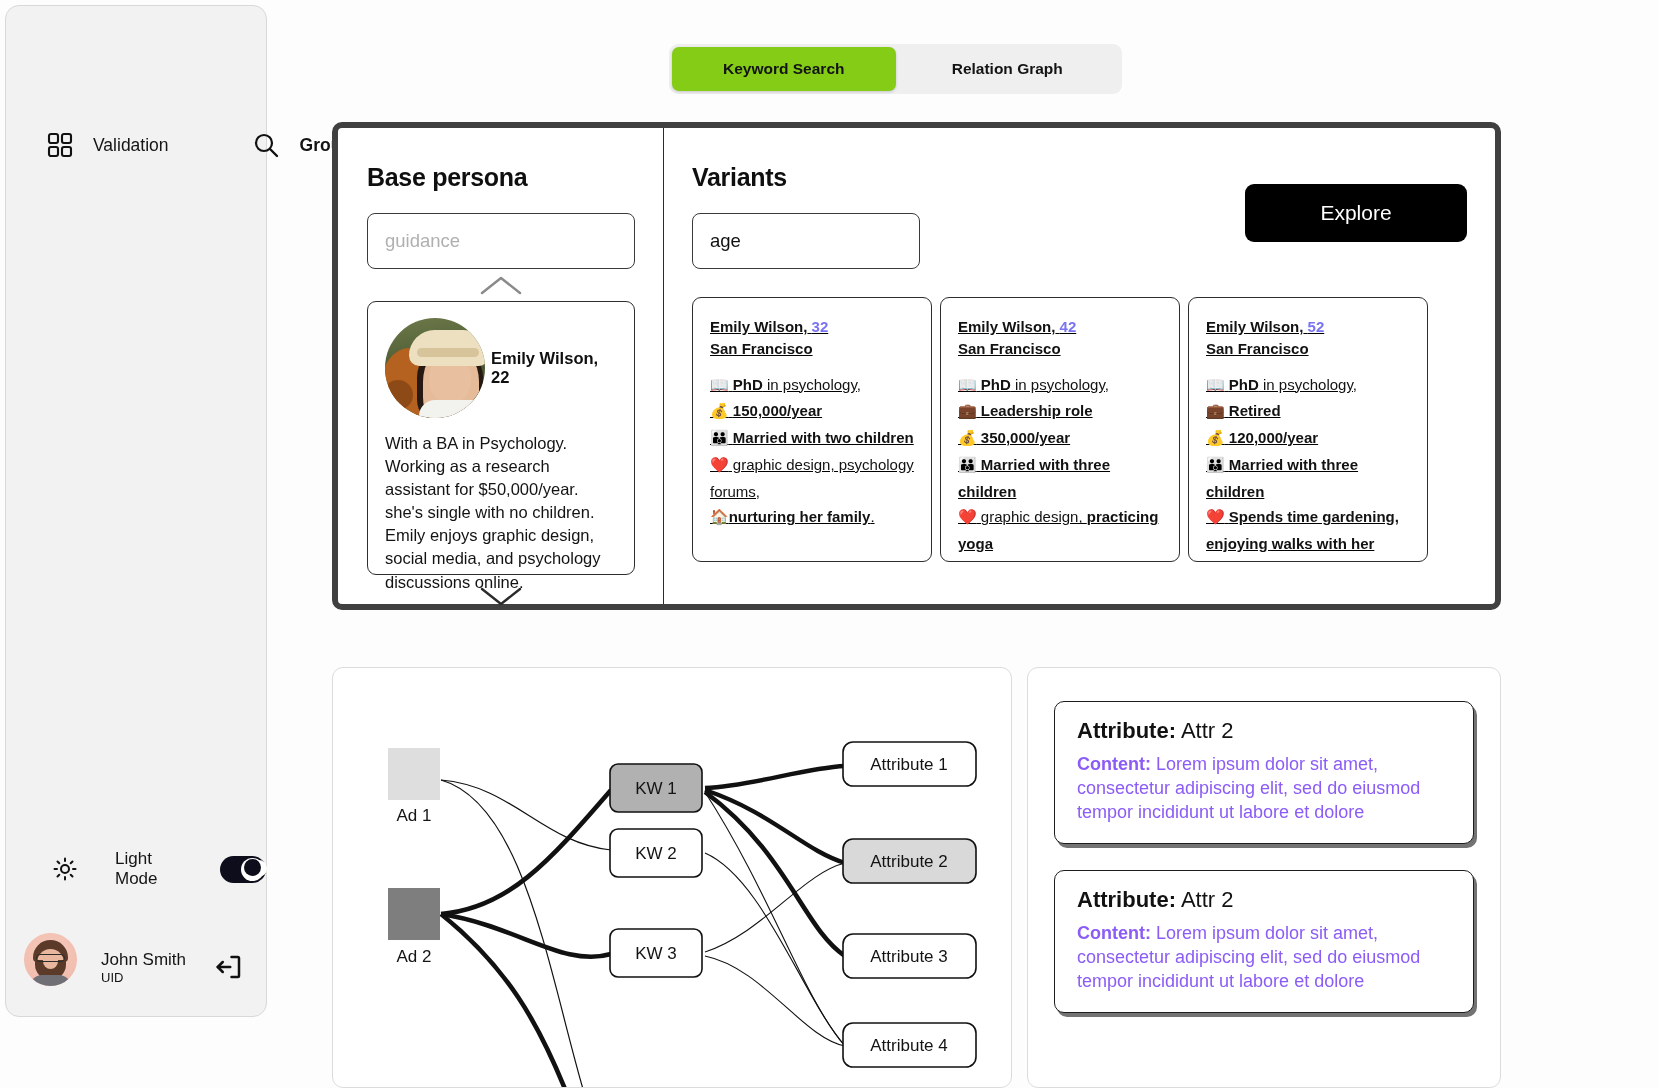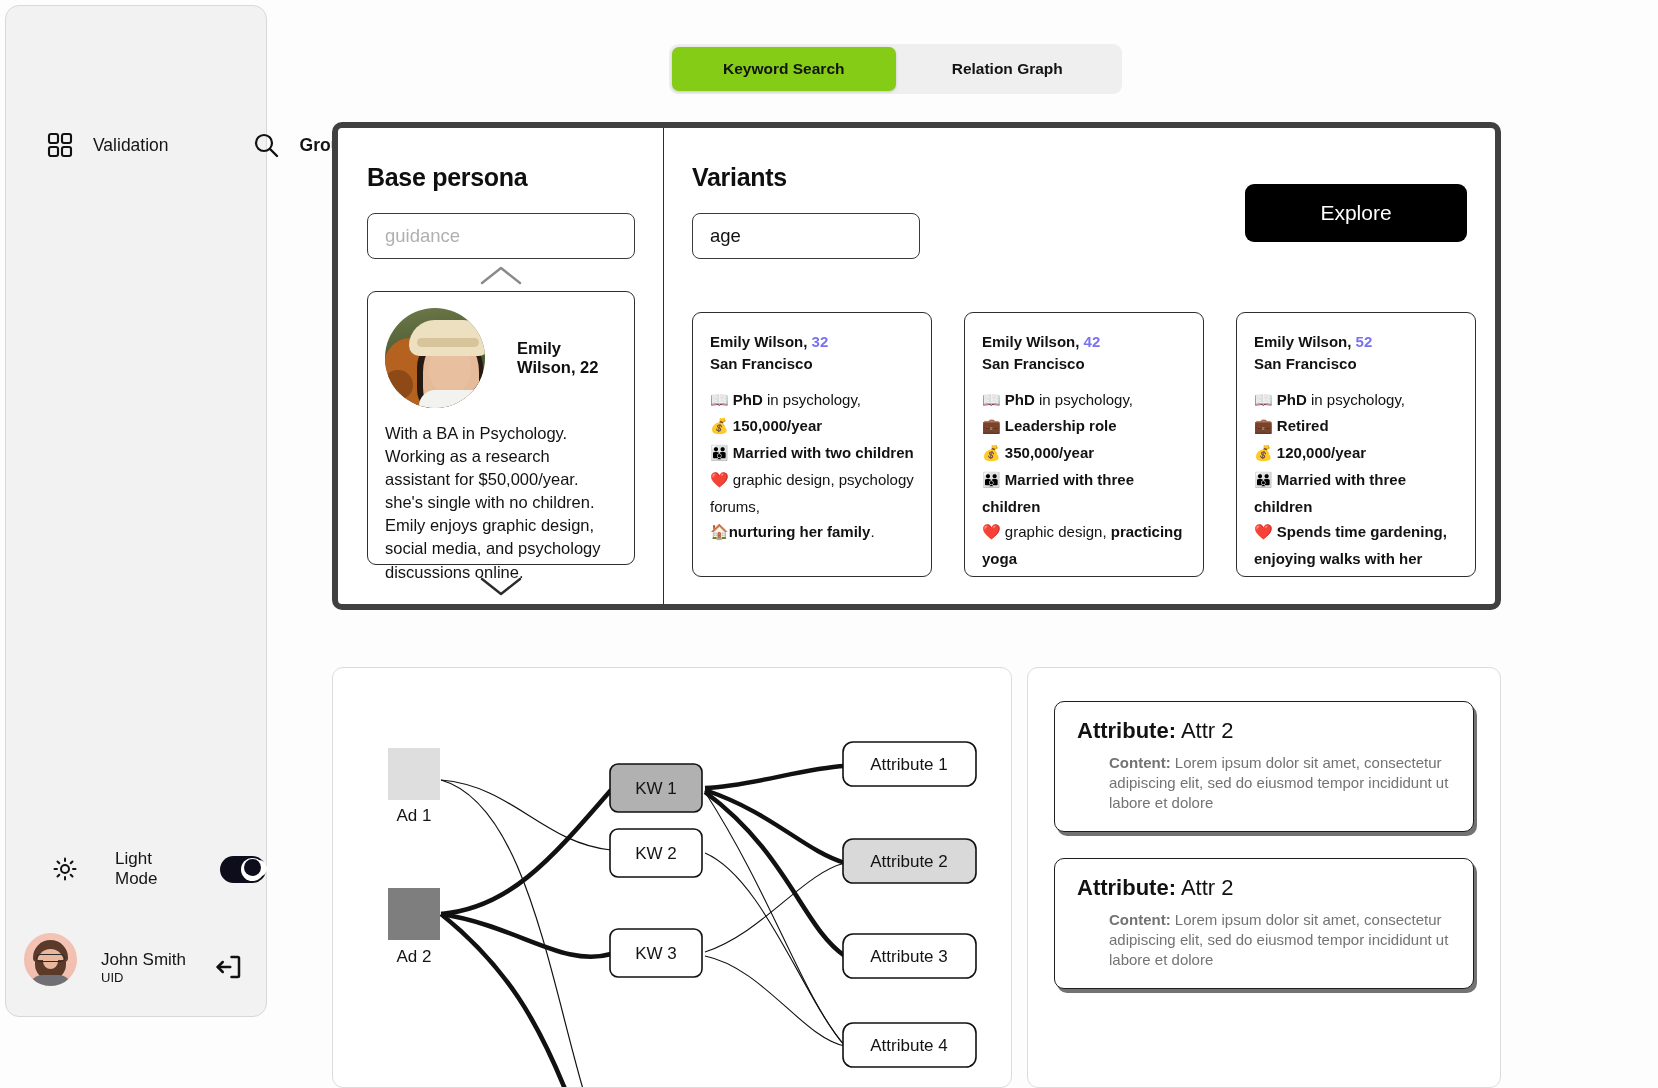--- a/index.html
+++ b/index.html
@@ -101,58 +101,58 @@
     position: absolute; left: 60px; top: 122px;
     width: 1169px; height: 488px;
     background: #fff; border: 6px solid #404040; border-radius: 10px;
     display: flex;
   }
   #base-col { width: 326px; border-right: 1px solid #2c2c2c; padding: 35px 28px 0 29px; position: relative; }
   #variants-col { flex: 1; padding: 35px 30px 0 28px; position: relative; }
   .col-title { font-size: 25px; font-weight: 700; color: #0f0f0f; letter-spacing: -.3px; }
 
   .text-input {
-    margin-top: 21px; width: 100%; height: 46px;
+    margin-top: 21px; width: 100%; height: 56px;
     border: 1px solid #3a3a3a; border-radius: 8px;
     padding: 0 17px; font-size: 18.5px; color: #111;
     font-family: "Liberation Sans", sans-serif; background: #fff;
   }
   .text-input::placeholder { color: #b0b0b0; }
   #variant-input-wrap { display: flex; align-items: flex-start; gap: 20px; }
   #variant-input { width: 228px; }
   #explore-btn {
     position: absolute; right: 28px; top: 56px;
     width: 222px; height: 58px; background: #000; color: #fff;
     border: none; border-radius: 9px; font-size: 21px; cursor: pointer;
     font-family: "Liberation Sans", sans-serif;
   }
 
   .chevron { display: block; margin: 6px auto 0; }
   #base-card {
     margin-top: 4px; border: 1px solid #2e2e2e; border-radius: 9px;
     padding: 16px 17px 16px 17px; height: 274px;
   }
-  #base-card-head { display: flex; align-items: center; gap: 32px; }
+  #base-card-head { display: flex; align-items: center; gap: 6px; }
   #persona-photo {
     width: 100px; height: 100px; border-radius: 50%;
     flex: 0 0 100px; overflow: hidden; position: relative;
     background: linear-gradient(170deg,#6e7a4a 0%,#4e5c34 45%,#3c4a28 100%);
   }
   #persona-photo .dog { position:absolute; left:-4px; top:30px; width:56px; height:76px; background:#b5611f; border-radius:50% 50% 40% 40%;}
   #persona-photo .dogsnout{ position:absolute; left:-2px; top:62px; width:30px; height:30px; background:#8e4a16; border-radius:50%;}
   #persona-photo .girl { position:absolute; left:38px; top:28px; width:56px; height:78px; background:#e5bb9a; border-radius:46% 46% 34% 34%;}
   #persona-photo .hair2 { position:absolute; left:32px; top:30px; width:66px; height:74px; background:#271a12; border-radius:40% 40% 30% 30%;}
   #persona-photo .face2 { position:absolute; left:44px; top:36px; width:42px; height:50px; background:#e8c09f; border-radius:48%;}
   #persona-photo .hat { position:absolute; left:24px; top:12px; width:80px; height:36px; background:#ede0c0; border-radius:44px 44px 18px 18px;}
   #persona-photo .hatband{position:absolute; left:32px; top:30px; width:62px; height:9px; background:#d8c49a; border-radius:6px;}
   #persona-photo .shirt { position:absolute; left:34px; bottom:-2px; width:70px; height:20px; background:#f2f2ee; border-radius:16px 16px 0 0;}
   #persona-name { font-size: 16.5px; font-weight: 700; color: #0f0f0f; }
   #base-desc { margin-top: 14px; font-size: 16.5px; line-height: 1.40; color: #131313; }
 
-  #variant-cards { position: absolute; left: 28px; top: 184px; display: flex; gap: 32px; }
+  #variant-cards { position: absolute; left: 28px; top: 169px; display: flex; gap: 8px; text-decoration: underline; }
   .variant-card {
     width: 240px; height: 265px;
     border: 1px solid #2e2e2e; border-radius: 9px;
     padding: 18px 16px 0 17px;
     font-size: 15px; line-height: 1.72; color: #121212;
     overflow: hidden;
   }
   .v-head { font-weight: 700; font-size: 15px; line-height: 1.45; }
   .v-age { color: #7a73f1; }
   .v-body { margin-top: 12px; }
@@ -178,21 +178,21 @@
     padding: 33px 26px 0 26px;
   }
   .attr-card {
     border: 1px solid #1d1d1d; border-radius: 10px;
     padding: 16px 22px 18px 22px; margin-bottom: 26px;
     box-shadow: 3px 4px 0 0 rgba(0,0,0,.55);
     background: #fff;
   }
   .attr-title { font-size: 22px; color: #121212; }
   .attr-title b { font-weight: 700; }
-  .attr-content { margin-top: 9px; font-size: 15px; line-height: 1.33; color: #737373; margin-left: 32px; }
+  .attr-content { margin-top: 9px; font-size: 18px; line-height: 1.33; color: #8b5cf6; }
   .attr-content b { font-weight: 700; }
 
   .node-label { font-family: "Liberation Sans", sans-serif; font-size: 17px; fill: #141414; }
 </style>
 </head>
 <body>
 
 <div id="sidebar">
 
   <div id="nav">

